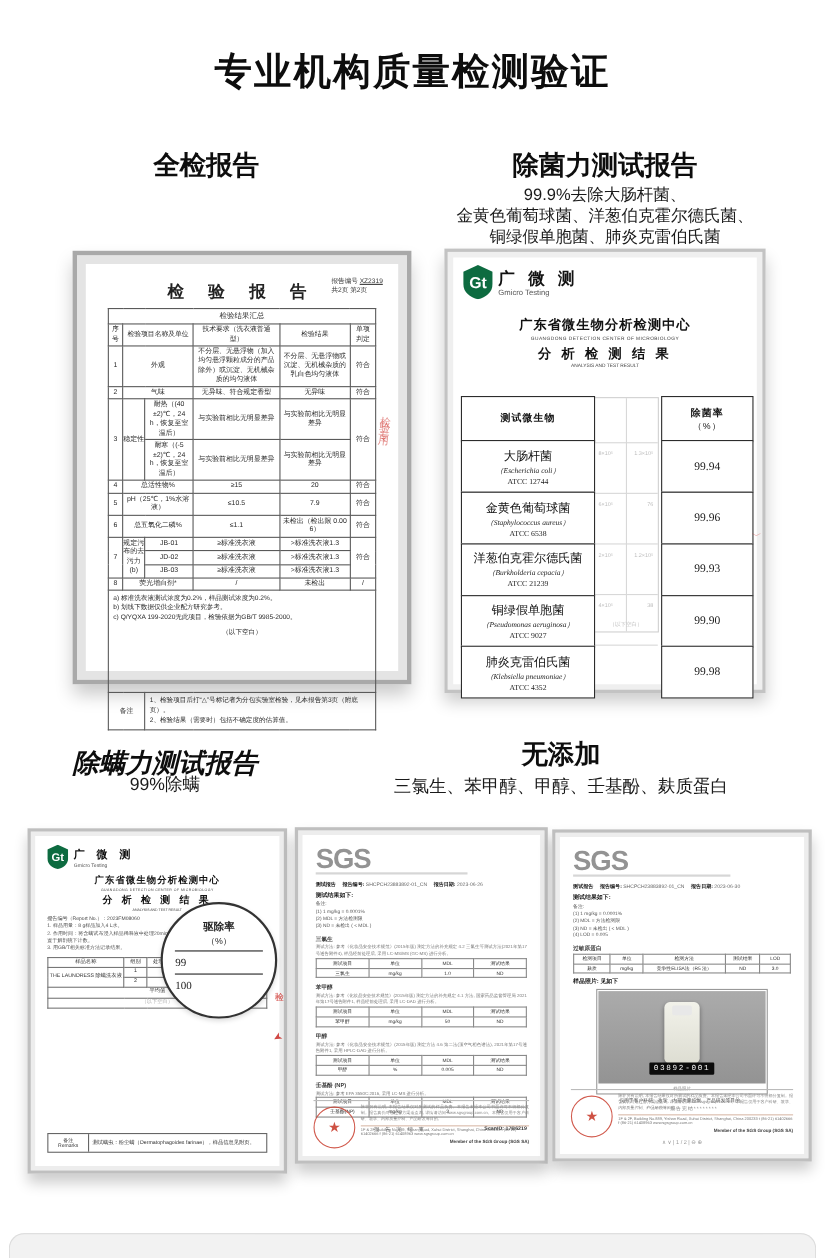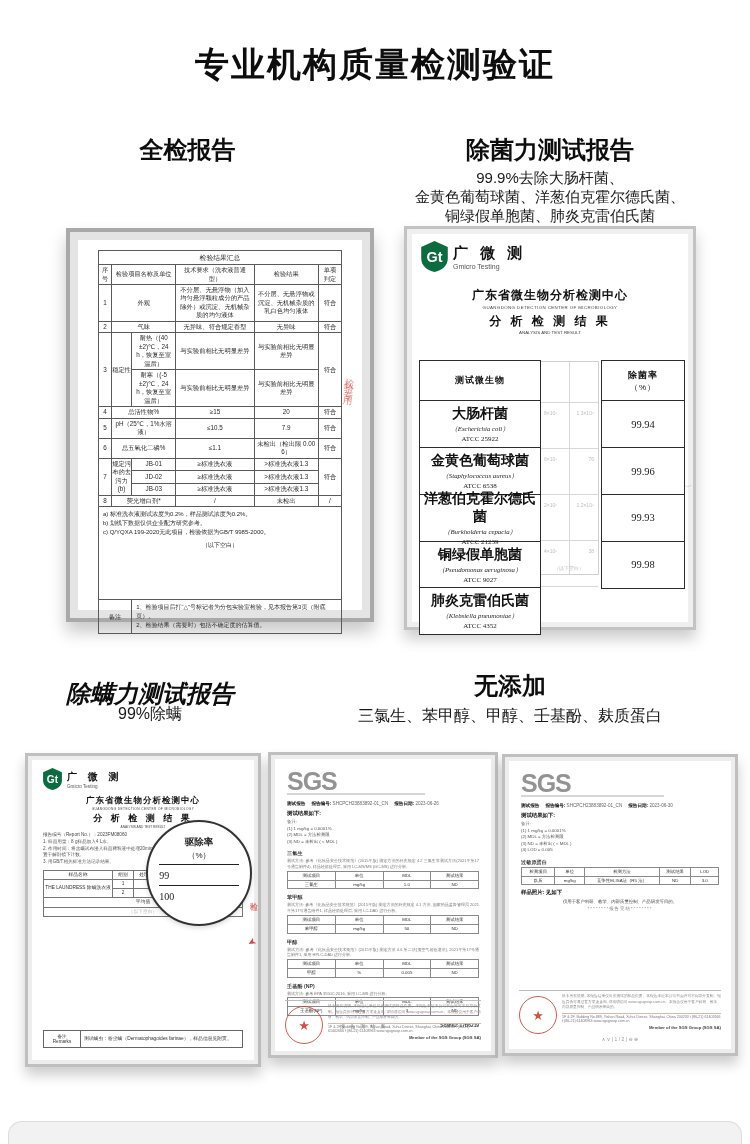--- a/index.html
+++ b/index.html
@@ -46,21 +46,21 @@
   .faintGrid{position:absolute;left:124px;right:86px;top:0;bottom:40px;border:0.5px solid #d0d0d0;}
   .faintGrid .fl{position:absolute;left:0;right:0;height:0;border-top:0.5px solid #d8d8d8;}
   .faintGrid .fv{position:absolute;top:0;bottom:0;width:0;border-left:0.5px solid #d8d8d8;left:50%;}
   .faintGrid .ft{position:absolute;font-size:5px;color:#bdbdbd;}
   .bacCol{position:absolute;top:0;}
   .bacL{left:4px;width:122px;}
   .bacR{right:0;width:84px;}
   .bacBox{border:1.3px solid #2c2c2c;background:#fff;margin-top:-1.3px;display:flex;flex-direction:column;align-items:center;justify-content:center;text-align:center;}
   .bacHead{height:40px;font-weight:bold;font-size:9px;letter-spacing:1px;}
   .bacRow{height:46px;}
-  .bn{font-size:14px;font-weight:bold;color:#111;}
+  .bn{font-size:11px;font-weight:normal;color:#111;}
   .bl{font-size:6.8px;font-style:italic;font-family:"Liberation Serif","DejaVu Serif",serif;color:#222;margin-top:1px;}
   .ba{font-size:7px;color:#222;margin-top:1px;font-family:"Liberation Serif","DejaVu Serif",serif;}
   .rateV{font-size:10.5px;color:#222;font-family:"Liberation Serif","DejaVu Serif",serif;}
   .blankNote{position:absolute;left:130px;right:92px;bottom:44px;text-align:center;font-size:5px;color:#c0c0c0;}
   .redmarkB{position:absolute;right:-1px;top:250px;color:rgba(205,45,40,.55);font-size:9px;writing-mode:vertical-rl;}
 
   
   .pageC{position:absolute;inset:8px;padding:4px 7px;font-size:5px;}
   table.mite{border-collapse:collapse;width:100%;table-layout:fixed;font-size:4.8px;color:#333;margin-top:4px;}
   table.mite td{border:0.5px solid #777;padding:1px;text-align:center;line-height:1.3;word-break:break-all;}
@@ -121,20 +121,27 @@
   <div class="abs sec-title" style="left:0;top:134px;width:375px;">全检报告</div>
   <div class="abs sec-title" style="left:360px;top:134px;width:380px;">除菌力测试报告</div>
   <div class="abs sec-sub" style="left:360px;top:168px;width:380px;">
     <div>99.9%去除大肠杆菌、</div>
     <div>金黄色葡萄球菌、洋葱伯克霍尔德氏菌、</div>
     <div>铜绿假单胞菌、肺炎克雷伯氏菌</div>
   </div>
 
   <div class="cert frameA" style="left:66px;top:228px;width:300px;height:386px;">
     <div class="pageA">
+      <div class="inspHead">
+        <div class="inspTitle">检 验 报 告</div>
+        <div class="inspMeta">
+          <div><span>报告编号</span> <span class="u">XZ2319</span></div>
+          <div>共2页  第2页</div>
+        </div>
+      </div>
       <table class="insp">
         <colgroup>
             <col style="width:13px">
             <col style="width:20px">
             <col style="width:44px">
             <col style="width:78px">
             <col style="width:64px">
             <col style="width:23px">
           </colgroup>
         <tbody>
@@ -275,21 +282,21 @@
       </div>
       <div class="blankNote">（以下空白）</div>
 
       <div class="bacCol bacL">
         <div class="bacBox bacHead">
             <span>测试微生物</span>
           </div>
         <div class="bacBox bacRow">
           <div class="bn">大肠杆菌</div>
             <div class="bl">（Escherichia coli）</div>
-            <div class="ba">ATCC 25922</div>
+            <div class="ba">ATCC 12744</div>
         </div>
         <div class="bacBox bacRow">
           <div class="bn">金黄色葡萄球菌</div>
             <div class="bl">（Staphylococcus aureus）</div>
             <div class="ba">ATCC 6538</div>
         </div>
         <div class="bacBox bacRow">
           <div class="bn">洋葱伯克霍尔德氏菌</div>
             <div class="bl">（Burkholderia cepacia）</div>
             <div class="ba">ATCC 21239</div>
@@ -312,20 +319,23 @@
             <div style="font-weight:normal;font-size:8px;">（%）</div>
         </div>
         <div class="bacBox bacRow">
             <span class="rateV">99.94</span>
           </div>
         <div class="bacBox bacRow">
             <span class="rateV">99.96</span>
           </div>
         <div class="bacBox bacRow">
             <span class="rateV">99.93</span>
+          </div>
+        <div class="bacBox bacRow">
+            <span class="rateV">99.90</span>
           </div>
         <div class="bacBox bacRow">
             <span class="rateV">99.98</span>
           </div>
       </div>
     </div>
     <div class="redmarkB">〉</div>
   </div>
 
   <div class="abs sec-title" style="left:0;top:678px;width:300px;font-style:italic;">除螨力测试报告</div>
@@ -554,20 +564,29 @@
           <td>麸质</td>
               <td>mg/kg</td>
               <td>竞争性ELISA法（R5 法）</td>
           <td>ND</td>
               <td>3.0</td>
         </tr>
       </tbody>
         </table>
 
       <div class="sgsIntro" style="margin-top:4px;">样品照片: 见如下</div>
+      <div class="photoWrap">
+        <div class="photo">
+          <div class="bottle">
+              <div class="bottleCap"></div>
+            </div>
+          <div class="sid">03892-001</div>
+        </div>
+        <div class="photoCap">样品照片</div>
+      </div>
       <div class="disclaimer">仅用于客户科研、教学、内部质量控制、产品研发等目的。</div>
       <div class="endline">********报告完结********</div>
 
       <div class="sgsFooter">
         <div class="sgsFootRow">
           <div class="stamp">★</div>
           <div>
             <div class="fine">除非另有说明, 本报告结果仅对所测试的样品负责。本报告未经本公司书面许可不得部分复制。报告真伪可通过官方渠道查询, 详情请访问 www.sgsgroup.com.cn。本报告仅用于客户科研、教学、内部质量控制、产品研发等目的。</div>
             <div class="addr">1F &amp; 2F, Building No.889, Yishan Road, Xuhui District, Shanghai, China 200233   t (86-21) 61402666   f (86-21) 61408963   www.sgsgroup.com.cn</div>
             <div class="member">Member of the SGS Group (SGS SA)</div>

